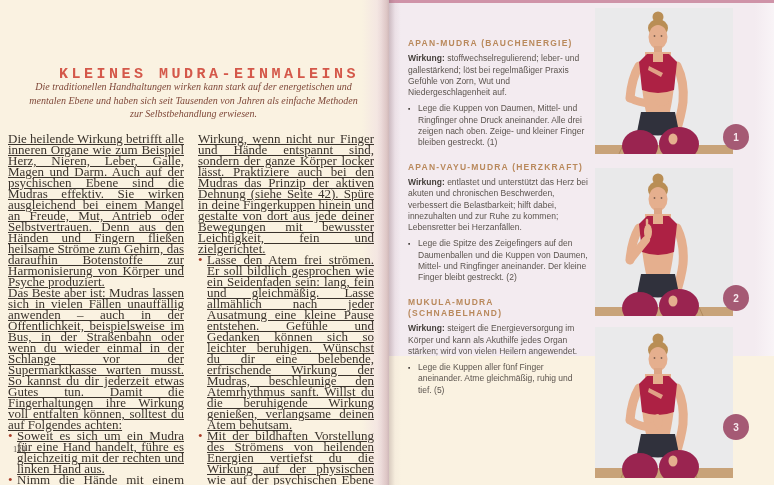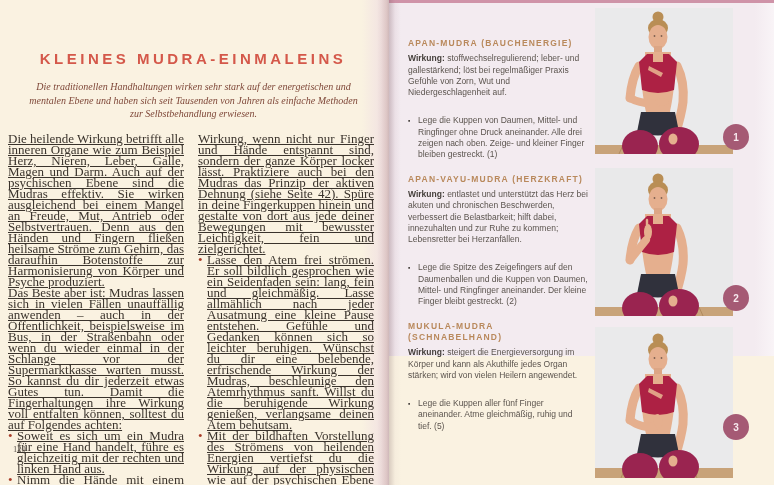--- a/index.html
+++ b/index.html
@@ -1,22 +1,22 @@
 <!DOCTYPE html>
 <html lang="de"><head>
 <meta charset="utf-8">
 <style>
   html,body{margin:0;padding:0;background:#2b2b2b;}
   .spread{position:relative;width:774px;height:485px;overflow:hidden;background:#faf2e1;}
 
   
   .page-left{position:absolute;left:0;top:0;width:389px;height:485px;
     background:linear-gradient(90deg,#faf2e1 0,#faf2e1 93%,#f2e3e2 98%,#e7d2d3 100%);}
-  .title{position:absolute;top:50px;left:0;width:386px;margin:0;text-align:center;
-    font-family:Liberation Sans, sans-serif;font-size:15px;font-weight:600;
+  .title{position:absolute;top:50px;left:0;width:386px;margin:16px;text-align:center;
+    font-family:Liberation Mono, monospace;font-size:15px;font-weight:600;
     letter-spacing:3.5px;color:#d4584a;}
   .intro{position:absolute;top:80px;left:26px;width:335px;margin:0;text-align:center;
     font-family:"Liberation Serif",serif;font-style:italic;font-size:10px;line-height:13.5px;
     color:#7f4839;}
   .cols{position:absolute;top:133px;left:8px;width:366px;display:flex;gap:14px;}
   .col{flex:1;font-family:"Liberation Serif",serif;font-size:13px;line-height:11px;
     color:#3a332c;text-align:justify;hyphens:auto;text-decoration:underline;-webkit-hyphens:auto;}
   .col p{margin:0;}
   .bullet{position:relative;padding-left:9px;}
   .bullet::before{content:"•";position:absolute;left:0;top:0;color:#a83c28;}
@@ -27,21 +27,21 @@
   .page-right{position:absolute;left:389px;top:0;width:385px;height:356px;
     background:linear-gradient(90deg,#eadde4 0,#f3ebf0 3%,#f3ebf0 95%,#f9f4f7 100%);}
   .top-rule{position:absolute;top:0;left:0;width:100%;height:3px;background:#cf93a8;}
   .rtext{position:absolute;left:19px;top:38px;width:180px;
     font-family:"Liberation Sans",sans-serif;font-size:8.5px;line-height:11.3px;color:#5b544e;}
   .rsection{margin-bottom:13px;}
   .rheading{margin:0 0 4px 0;font-size:8.5px;font-weight:600;letter-spacing:1.2px;
     color:#b9895c;text-transform:uppercase;}
   .rbody{margin:0;}
   .rbody b{color:#46403c;text-align:center;}
-  .rstep{position:relative;margin:17px 0 0 0;padding-left:10px;}
+  .rstep{position:relative;margin:5px 0 0 0;padding-left:10px;}
   .rstep::before{content:"▪";position:absolute;left:0;top:0;font-size:6.5px;color:#46403c;}
 
   .photo{position:absolute;left:206px;width:138px;}
   .photo svg{display:block;width:100%;height:100%;}
   .photo-1{top:8px;height:146px;}
   .photo-2{top:168px;height:148px;}
   .photo-3{top:327px;height:151px;}
 
   .badge{position:absolute;left:334px;width:26px;height:26px;border-radius:50%;
     background:#a55a74;color:#f7e9ee;display:flex;align-items:center;justify-content:center;
@@ -52,21 +52,21 @@
     background:linear-gradient(90deg,rgba(160,120,110,0) 0%,rgba(170,130,125,0.20) 40%,
     rgba(110,80,85,0.22) 52%,rgba(170,140,145,0.05) 75%,rgba(170,140,145,0) 100%);}
 </style>
 </head>
 <body>
 
 <div class="spread">
 
   <div class="page-left">
     <h1 class="title">KLEINES MUDRA-EINMALEINS</h1>
-    <p class="intro">Die traditionellen Handhaltungen wirken sehr stark auf der energetischen und mentalen Ebene und haben sich seit Tausenden von Jahren als einfache Methoden zur Selbstbehandlung erwiesen.</p>
+    <p class="intro">Die traditionellen Handhaltungen wirken kann stark auf der energetischen und mentalen Ebene und haben sich seit Tausenden von Jahren als einfache Methoden zur Selbstbehandlung erwiesen.</p>
 
     <div class="cols">
       <div class="col">
         <p class="para">Die heilende Wirkung betrifft alle inneren Organe wie zum Beispiel Herz, Nieren, Leber, Galle, Magen und Darm. Auch auf der psychischen Ebene sind die Mudras effektiv. Sie wirken ausgleichend bei einem Mangel an Freude, Mut, Antrieb oder Selbstvertrauen. Denn aus den Händen und Fingern fließen heilsame Ströme zum Gehirn, das daraufhin Botenstoffe zur Harmonisierung von Körper und Psyche produziert.</p>
         <p class="para">Das Beste aber ist: Mudras lassen sich in vielen Fällen unauffällig anwenden – auch in der Öffentlichkeit, beispielsweise im Bus, in der Straßenbahn oder wenn du wieder einmal in der Schlange vor der Supermarktkasse warten musst. So kannst du dir jederzeit etwas Gutes tun. Damit die Fingerhaltungen ihre Wirkung voll entfalten können, solltest du auf Folgendes achten:</p>
         <p class="para bullet">Soweit es sich um ein Mudra für eine Hand handelt, führe es gleichzeitig mit der rechten und linken Hand aus.</p>
         <p class="para bullet">Nimm die Hände mit einem kleinen Abstand vor den Oberkörper; achte vor allem dann darauf, wenn du im Liegen übst. Du erzielst nämlich eine besonders intensive</p>
       </div>
       <div class="col">
         <p class="para">Wirkung, wenn nicht nur Finger und Hände entspannt sind, sondern der ganze Körper locker lässt. Praktiziere auch bei den Mudras das Prinzip der aktiven Dehnung (siehe Seite 42). Spüre in deine Fingerkuppen hinein und gestalte von dort aus jede deiner Bewegungen mit bewusster Leichtigkeit, fein und zielgerichtet.</p>

